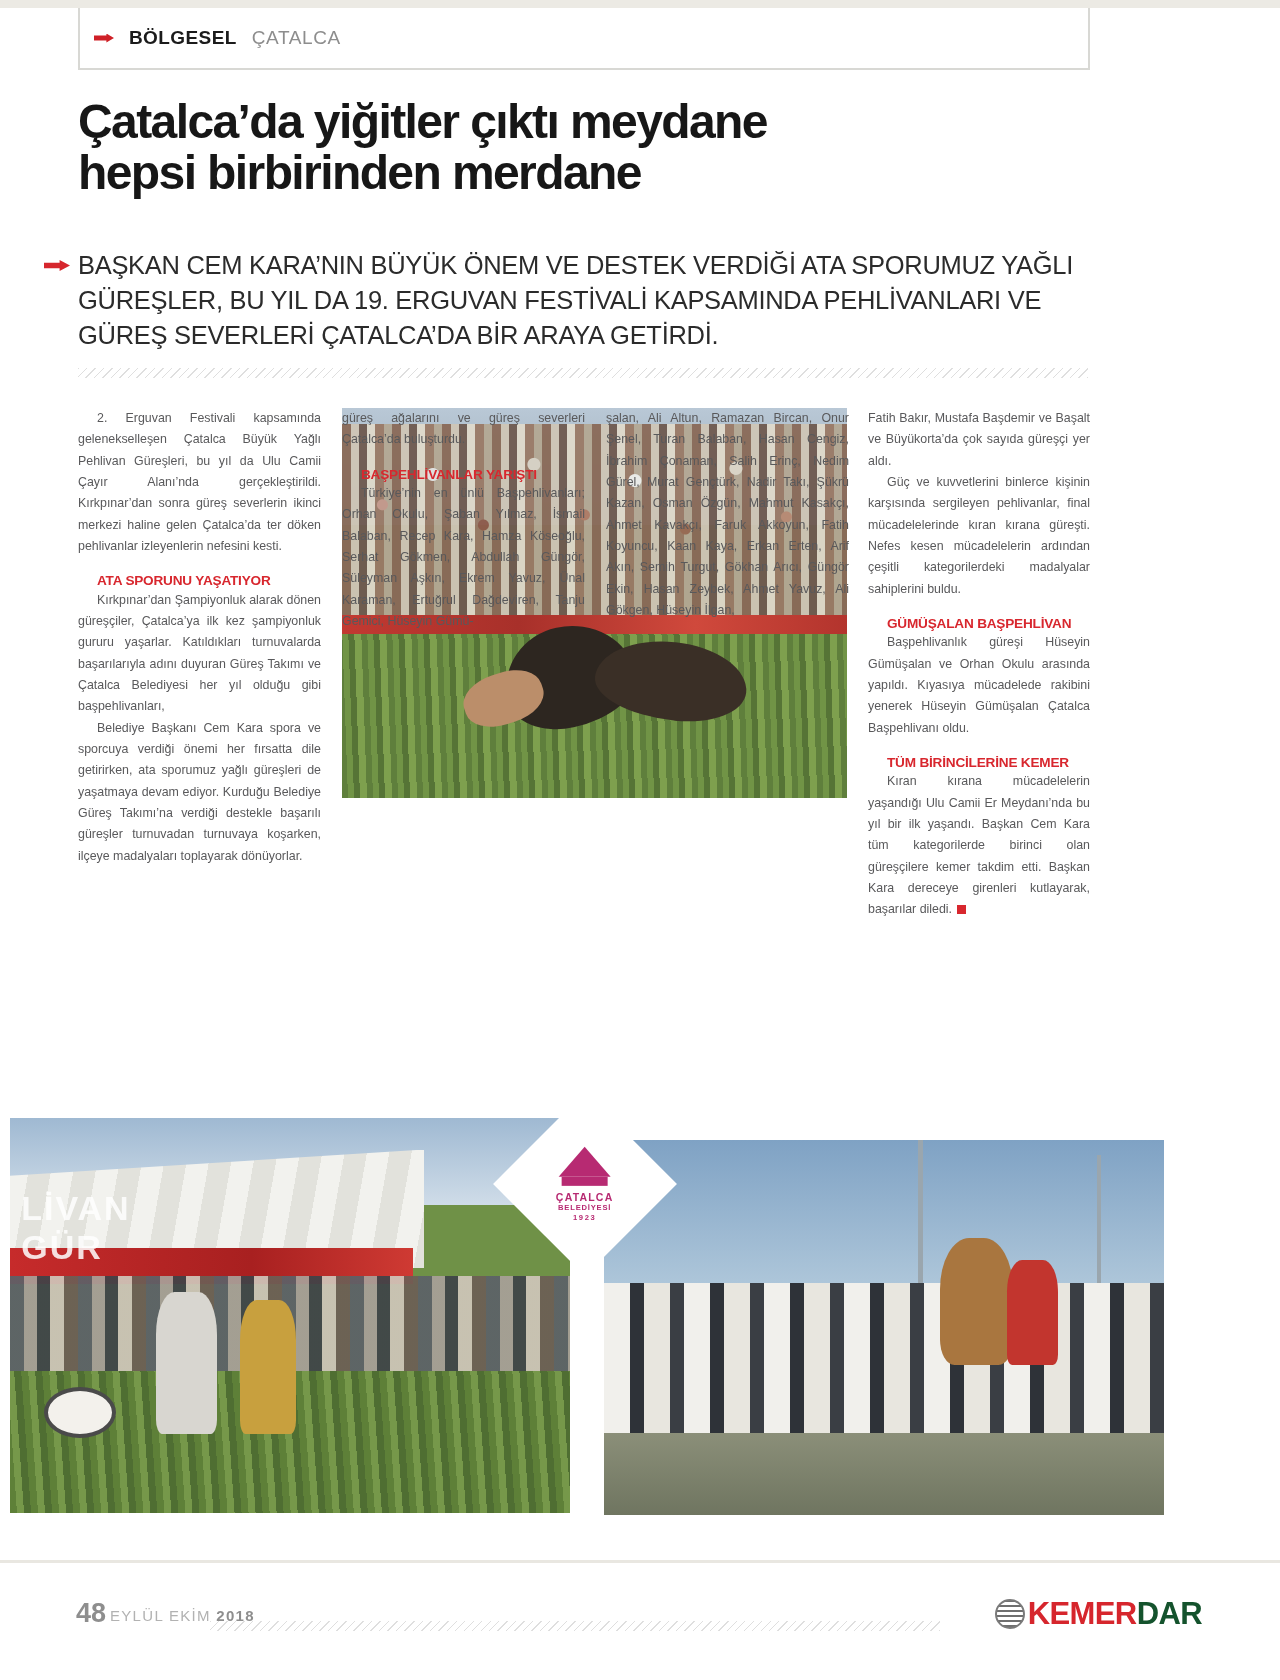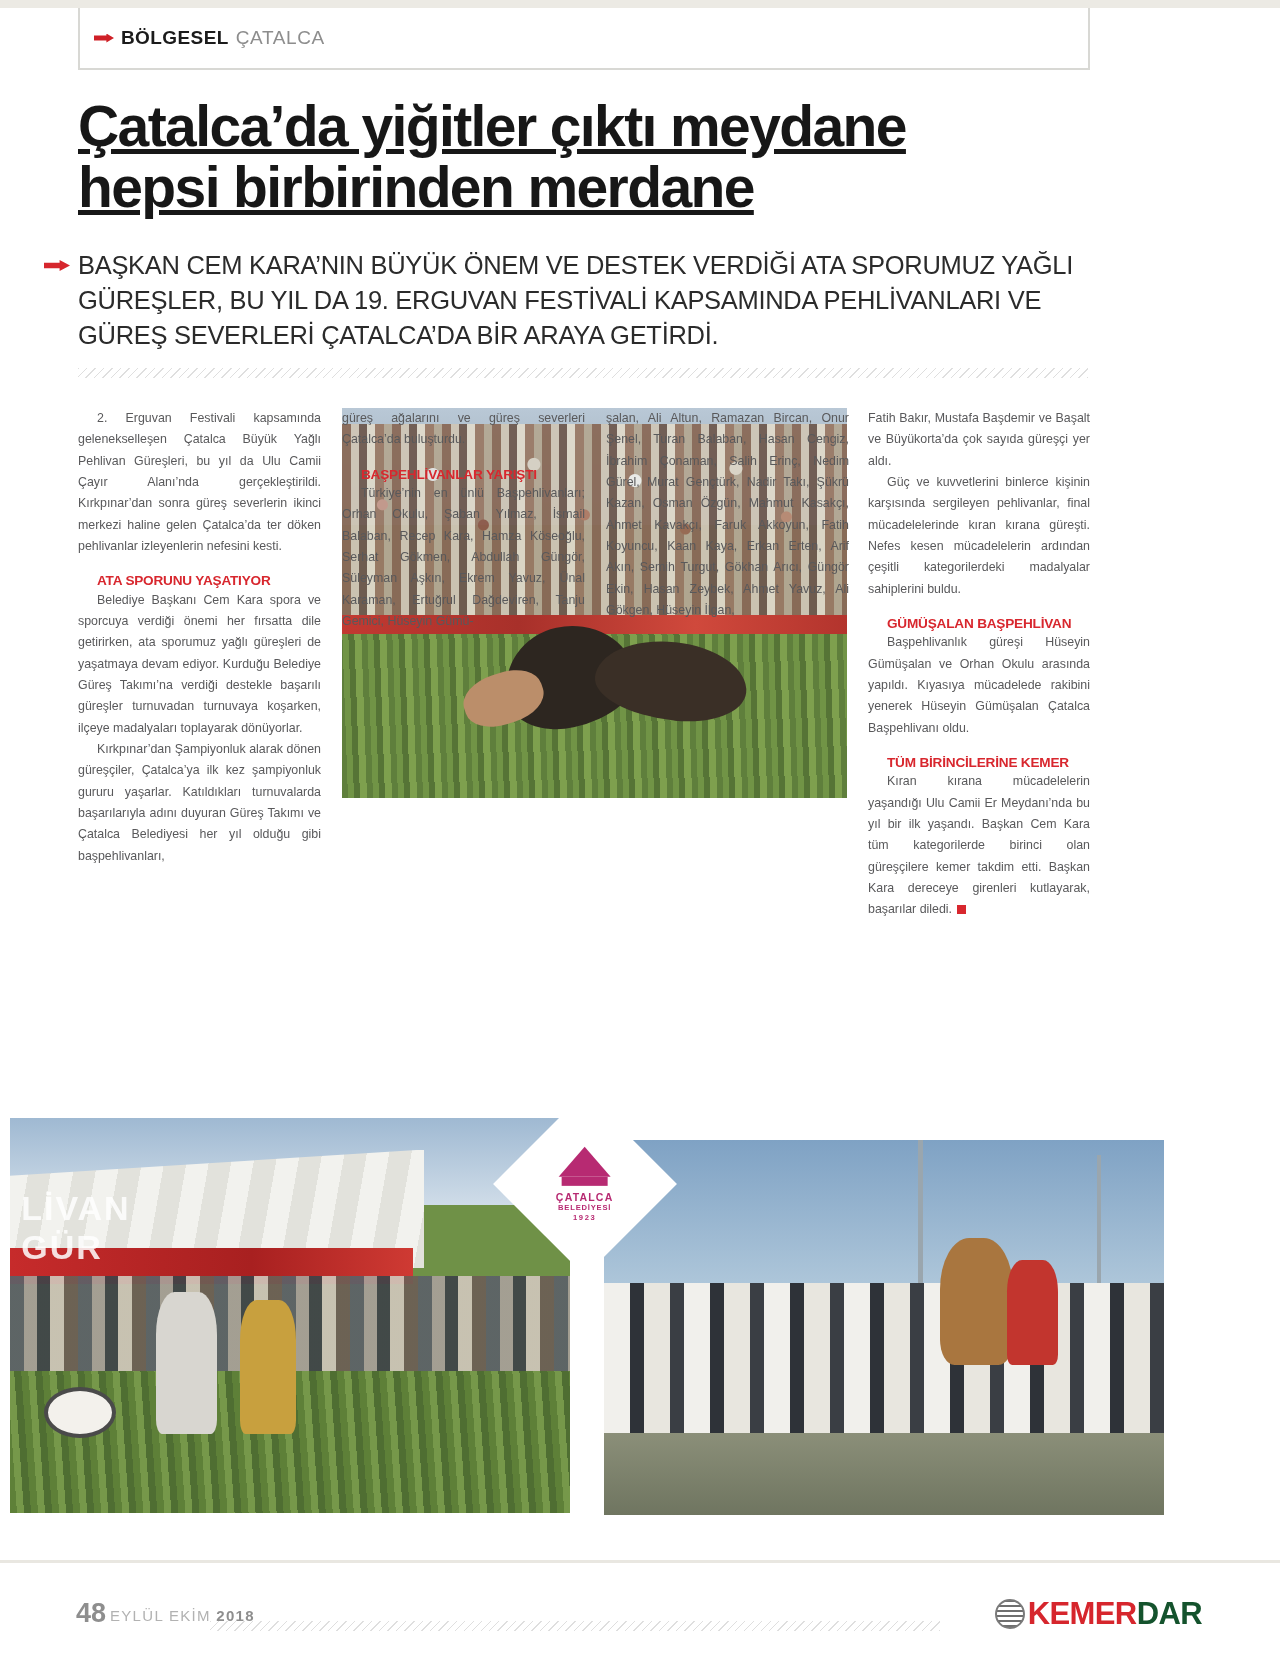--- a/index.html
+++ b/index.html
@@ -26,20 +26,21 @@
     top: 8px;
     width: 1012px;
     height: 62px;
     background: #ffffff;
     border-left: 2px solid #d8d8d4;
     border-right: 2px solid #d8d8d4;
     border-bottom: 2px solid #d8d8d4;
     display: flex;
     align-items: center;
     padding-left: 14px;
+    gap: 8px;
   }
   .kicker-arrow {
     width: 20px;
     height: 9px;
     background: #cf2027;
     margin-right: 7px;
     clip-path: polygon(0 22%, 62% 22%, 62% 0, 100% 50%, 62% 100%, 62% 78%, 0 78%);
     flex: none;
   }
   .kicker-strong {
@@ -61,26 +62,25 @@
     width: 1280px; height: 8px;
     background: #eceae4;
   }
 
   
   .headline {
     position: absolute;
     left: 78px;
     top: 96px;
     width: 1010px;
-    font-size: 57px;
+    font-size: 48px;
     line-height: 1.07;
     font-weight: bold;
     letter-spacing: -1.6px;
     color: #171717;
-    text-decoration: underline;
   }
   .headline span { display: block; }
 
   
   .deck {
     position: absolute;
     left: 44px;
     top: 248px;
     width: 1046px;
     display: flex;
@@ -407,22 +407,22 @@
     <div class="ph-w1"></div>
     <div class="ph-w2"></div>
     <div class="ph-w3"></div>
   </div>
 
   <div class="cols">
 
     <div class="col c1">
       <p>2. Erguvan Festivali kapsamında gelenekselleşen Çatalca Büyük Yağlı Pehlivan Güreşleri, bu yıl da Ulu Camii Çayır Alanı’nda gerçekleştirildi. Kırkpınar’dan sonra güreş severlerin ikinci merkezi haline gelen Çatalca’da ter döken pehlivanlar izleyenlerin nefesini kesti.</p>
       <p class="subhead">ATA SPORUNU YAŞATIYOR</p>
+      <p>Kırkpınar’dan Şampiyonluk alarak dönen güreşçiler, Çatalca’ya ilk kez şampiyonluk gururu yaşarlar. Katıldıkları turnuvalarda başarılarıyla adını duyuran Güreş Takımı ve Çatalca Belediyesi her yıl olduğu gibi başpehlivanları,</p>
       <p>Belediye Başkanı Cem Kara spora ve sporcuya verdiği önemi her fırsatta dile getirirken, ata sporumuz yağlı güreşleri de yaşatmaya devam ediyor. Kurduğu Belediye Güreş Takımı’na verdiği destekle başarılı güreşler turnuvadan turnuvaya koşarken, ilçeye madalyaları toplayarak dönüyorlar.</p>
-      <p>Kırkpınar’dan Şampiyonluk alarak dönen güreşçiler, Çatalca’ya ilk kez şampiyonluk gururu yaşarlar. Katıldıkları turnuvalarda başarılarıyla adını duyuran Güreş Takımı ve Çatalca Belediyesi her yıl olduğu gibi başpehlivanları,</p>
     </div>
 
     <div class="col c2">
       <p class="noind">güreş ağalarını ve güreş severleri Çatalca’da buluşturdu.</p>
       <p class="subhead">BAŞPEHLİVANLAR YARIŞTI</p>
       <p>Türkiye’nin en ünlü Başpehlivanları; Orhan Okulu, Şaban Yılmaz, İsmail Balaban, Recep Kara, Hamza Köseoğlu, Serhat Gökmen, Abdullah Güngör, Süleyman Aşkın, Ekrem Yavuz, Ünal Karaman, Ertuğrul Dağdeviren, Tanju Gemici, Hüseyin Gümü-</p>
     </div>
 
     <div class="col c3">
       <p class="noind">şalan, Ali Altun, Ramazan Bircan, Onur Şenel, Turan Balaban, Hasan Cengiz, İbrahim Çonaman, Salih Erinç, Nedim Gürel, Murat Gençtürk, Nadir Takı, Şükrü Kazan, Osman Özgün, Mahmut Kasakçı, Ahmet Kavakçı, Faruk Akkoyun, Fatih Koyuncu, Kaan Kaya, Erkan Erten, Arif Akın, Semih Turgut, Gökhan Arıcı, Güngör Ekin, Hasan Zeybek, Ahmet Yavuz, Ali Gökgen, Hüseyin İlgan,</p>

